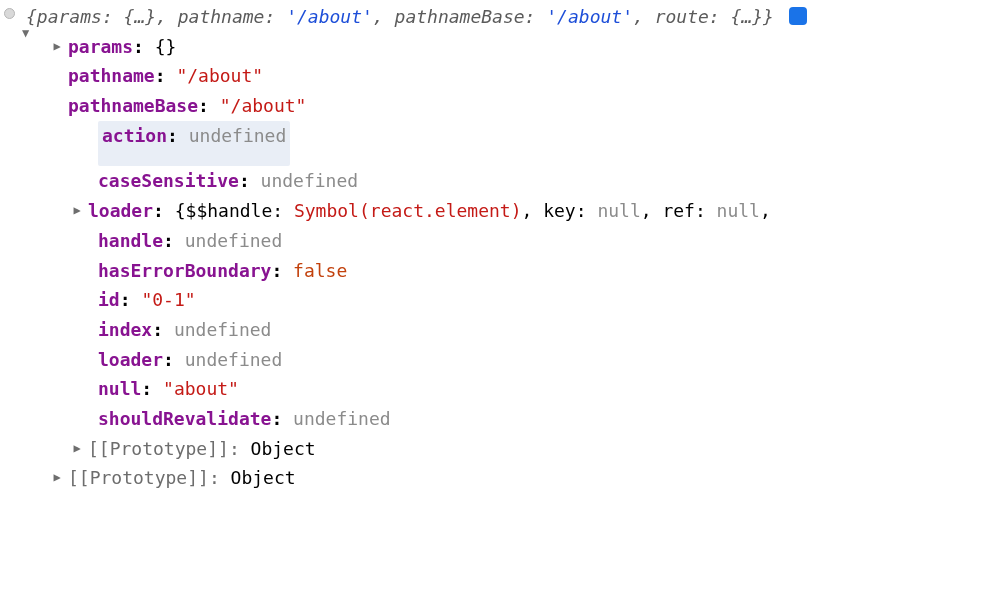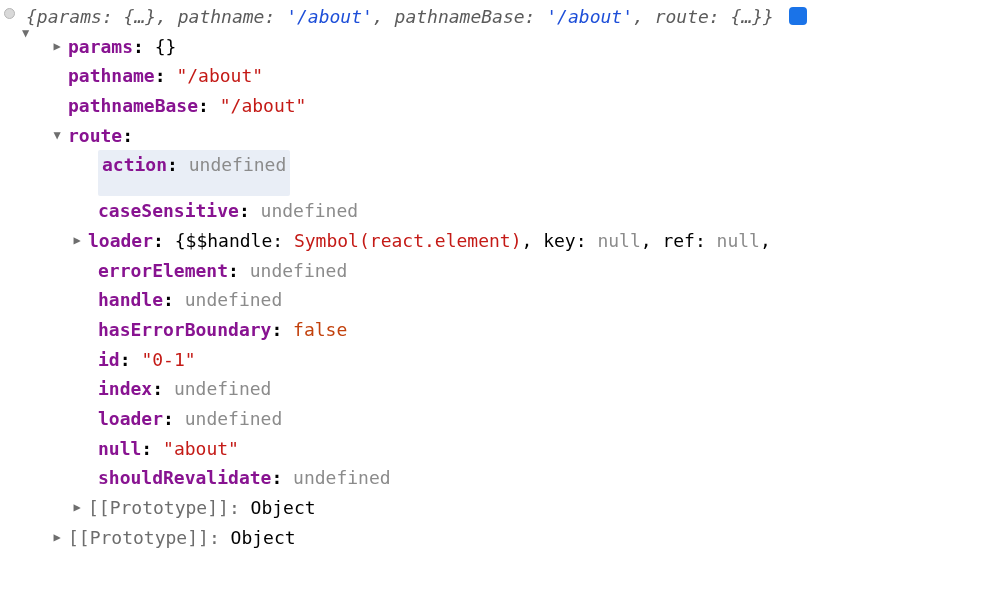--- a/index.html
+++ b/index.html
@@ -161,39 +161,33 @@
   </div>
 
   <div class="line indent1">
     <span class="arrow space">▶</span><span class="prop">pathname</span><span class="colon">: </span><span class="str">"/about"</span>
   </div>
 
   <div class="line indent1">
     <span class="arrow space">▶</span><span class="prop">pathnameBase</span><span class="colon">: </span><span class="str">"/about"</span>
   </div>
 
-  <div class="line indent1">
-    <span class="arrow">▼</span><span class="prop">route</span><span class="colon">:</span>
-  </div>
 
   <div class="line indent3">
     <span class="highlight"><span class="prop">action</span><span class="colon">: </span><span class="undef">undefined</span></span>
   </div>
 
   <div class="line indent3">
     <span class="prop">caseSensitive</span><span class="colon">: </span><span class="undef">undefined</span>
   </div>
 
   <div class="line indent2">
     <span class="arrow">▶</span><span class="prop">loader</span><span class="colon">: </span><span class="black">{$$handle: </span><span class="sym">Symbol(react.element)</span><span class="black">, key: </span><span class="undef">null</span><span class="black">, ref: </span><span class="undef">null</span><span class="black">,</span>
   </div>
 
-  <div class="line indent3">
-    <span class="prop">errorElement</span><span class="colon">: </span><span class="undef">undefined</span>
-  </div>
 
   <div class="line indent3">
     <span class="prop">handle</span><span class="colon">: </span><span class="undef">undefined</span>
   </div>
 
   <div class="line indent3">
     <span class="prop">hasErrorBoundary</span><span class="colon">: </span><span class="boolv">false</span>
   </div>
 
   <div class="line indent3">

